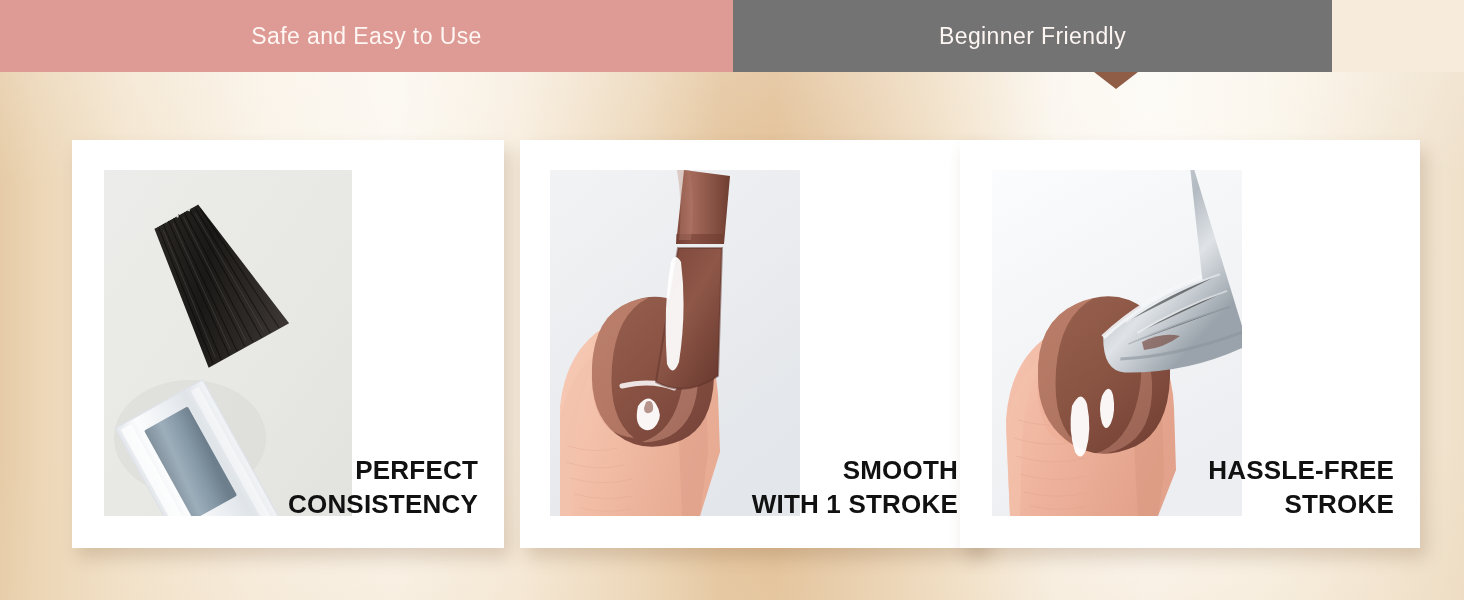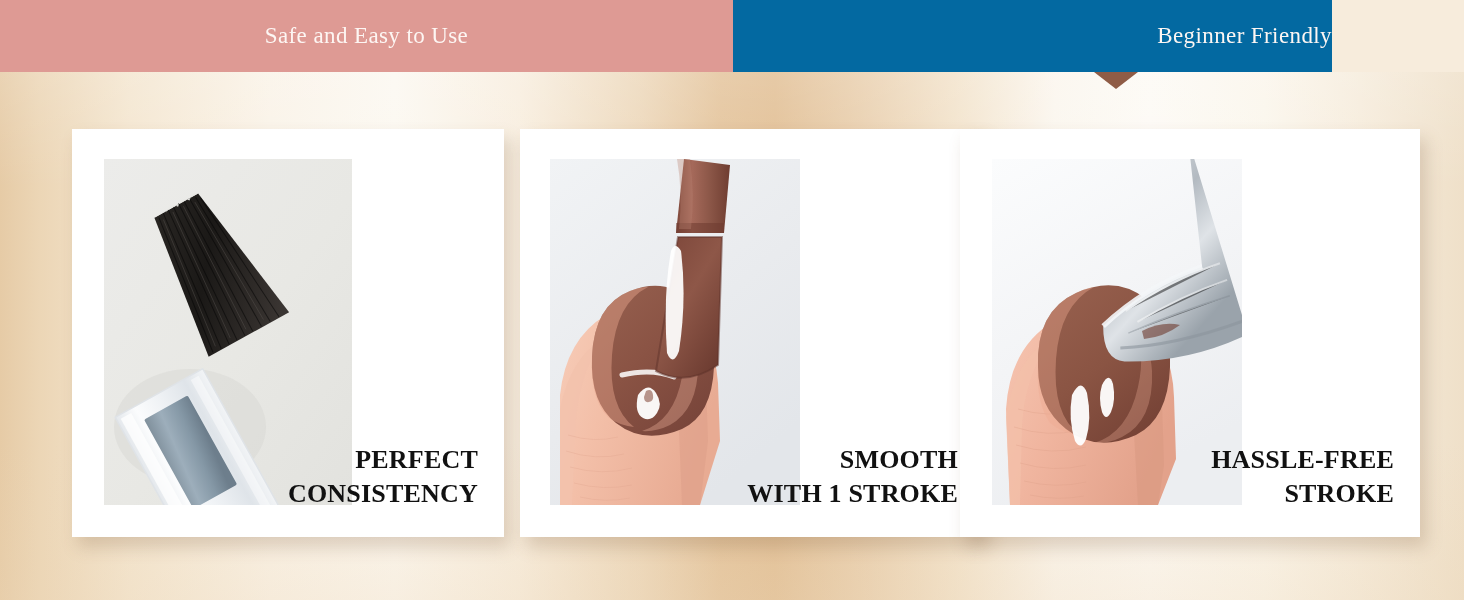--- a/index.html
+++ b/index.html
@@ -5,21 +5,21 @@
   html, body {
     margin: 0;
     padding: 0;
     background: #ffffff;
   }
   #root {
     position: relative;
     width: 1464px;
     height: 600px;
     overflow: hidden;
-    font-family: Liberation Serif, serif;
+    font-family: Liberation Sans, sans-serif;
     background: #f7ecdc;
   }
 
   
   .bg {
     position: absolute;
     left: 0;
     top: 72px;
     width: 1464px;
     height: 528px;
@@ -68,36 +68,36 @@
     height: 72px;
     display: flex;
     align-items: center;
     justify-content: center;
     color: #fdf6f3;
     font-size: 23px;
     letter-spacing: 0.4px;
     user-select: none;
   }
   .tab-left  { width: 733px; background: #de9a94; }
-  .tab-right { width: 599px; background: #0369a1; position: relative; justify-content: flex-end; }
+  .tab-right { width: 599px; background: #737373; position: relative; }
 
   .tab-pointer {
     position: absolute;
     left: 1094px;
     top: 72px;
     width: 0; height: 0;
     border-left: 22px solid transparent;
     border-right: 22px solid transparent;
     border-top: 17px solid #8f5c46;
   }
 
   
   .card {
     position: absolute;
-    top: 129px;
+    top: 140px;
     height: 408px;
     background: #ffffff;
     box-shadow: 6px 10px 16px rgba(120, 84, 52, 0.22);
   }
   .card-1 { left: 72px;  width: 432px; }
   .card-2 { left: 520px; width: 464px; }
   .card-3 { left: 960px; width: 460px; }
 
   .photo {
     position: absolute;

